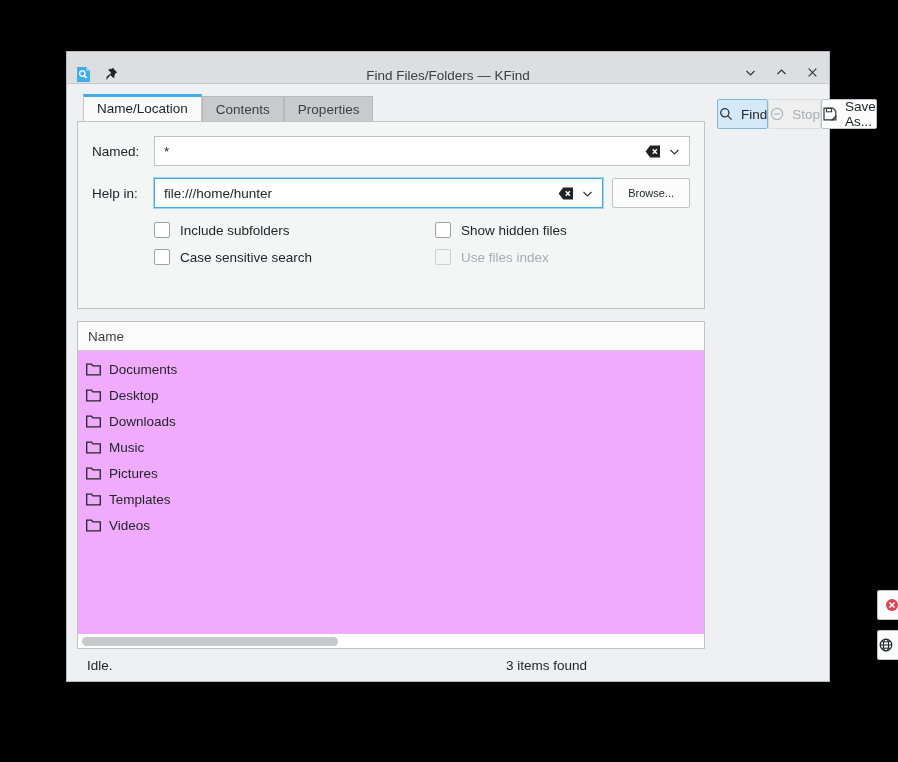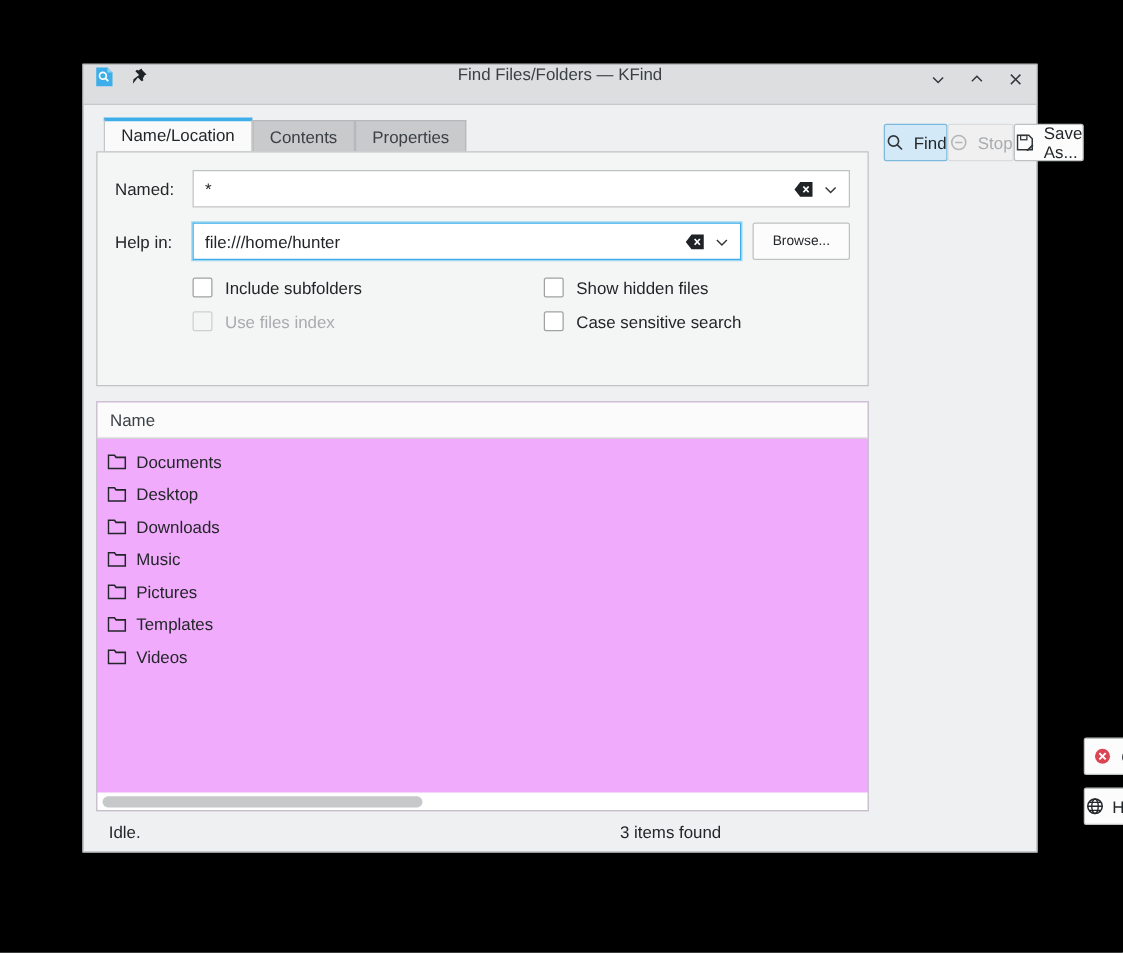--- a/index.html
+++ b/index.html
@@ -25,21 +25,21 @@
     display: flex;
     flex-direction: column;
   }
 
   
   #titlebar {
     height: 32px;
     background: #dcdee0;
     border-bottom: 1px solid #c6c8ca;
     display: flex;
-    align-items: flex-start;
+    align-items: flex-end;
     padding: 0 6px 0 8px;
     box-sizing: border-box;
     position: relative;
     flex: 0 0 auto;
   }
   .tb-left {
     display: flex;
     align-items: center;
     gap: 10px;
     z-index: 2;
@@ -77,21 +77,21 @@
     height: 22px;
     display: flex;
     align-items: center;
     justify-content: center;
   }
 
   
   #body {
     flex: 1 1 auto;
     display: flex;
-    padding: 10px 26px 0 10px;
+    padding: 10px 16px 0 10px;
     box-sizing: border-box;
     min-height: 0;
   }
   #left-col {
     flex: 1 1 auto;
     display: flex;
     flex-direction: column;
     min-width: 0;
   }
   #right-col {
@@ -453,27 +453,27 @@
 
         <div id="checks">
           <div class="check">
             <span class="box"></span>
             <span>Include subfolders</span>
           </div>
           <div class="check">
             <span class="box"></span>
             <span>Show hidden files</span>
           </div>
+          <div class="check">
+            <span class="box"></span>
+            <span>Case sensitive search</span>
+          </div>
           <div class="check disabled">
             <span class="box"></span>
             <span>Use files index</span>
-          </div>
-          <div class="check">
-            <span class="box"></span>
-            <span>Case sensitive search</span>
           </div>
         </div>
 
       </div>
 
       <div id="results">
         <div id="list-header">
           <span>Name</span>
         </div>
         <div id="list-body">

